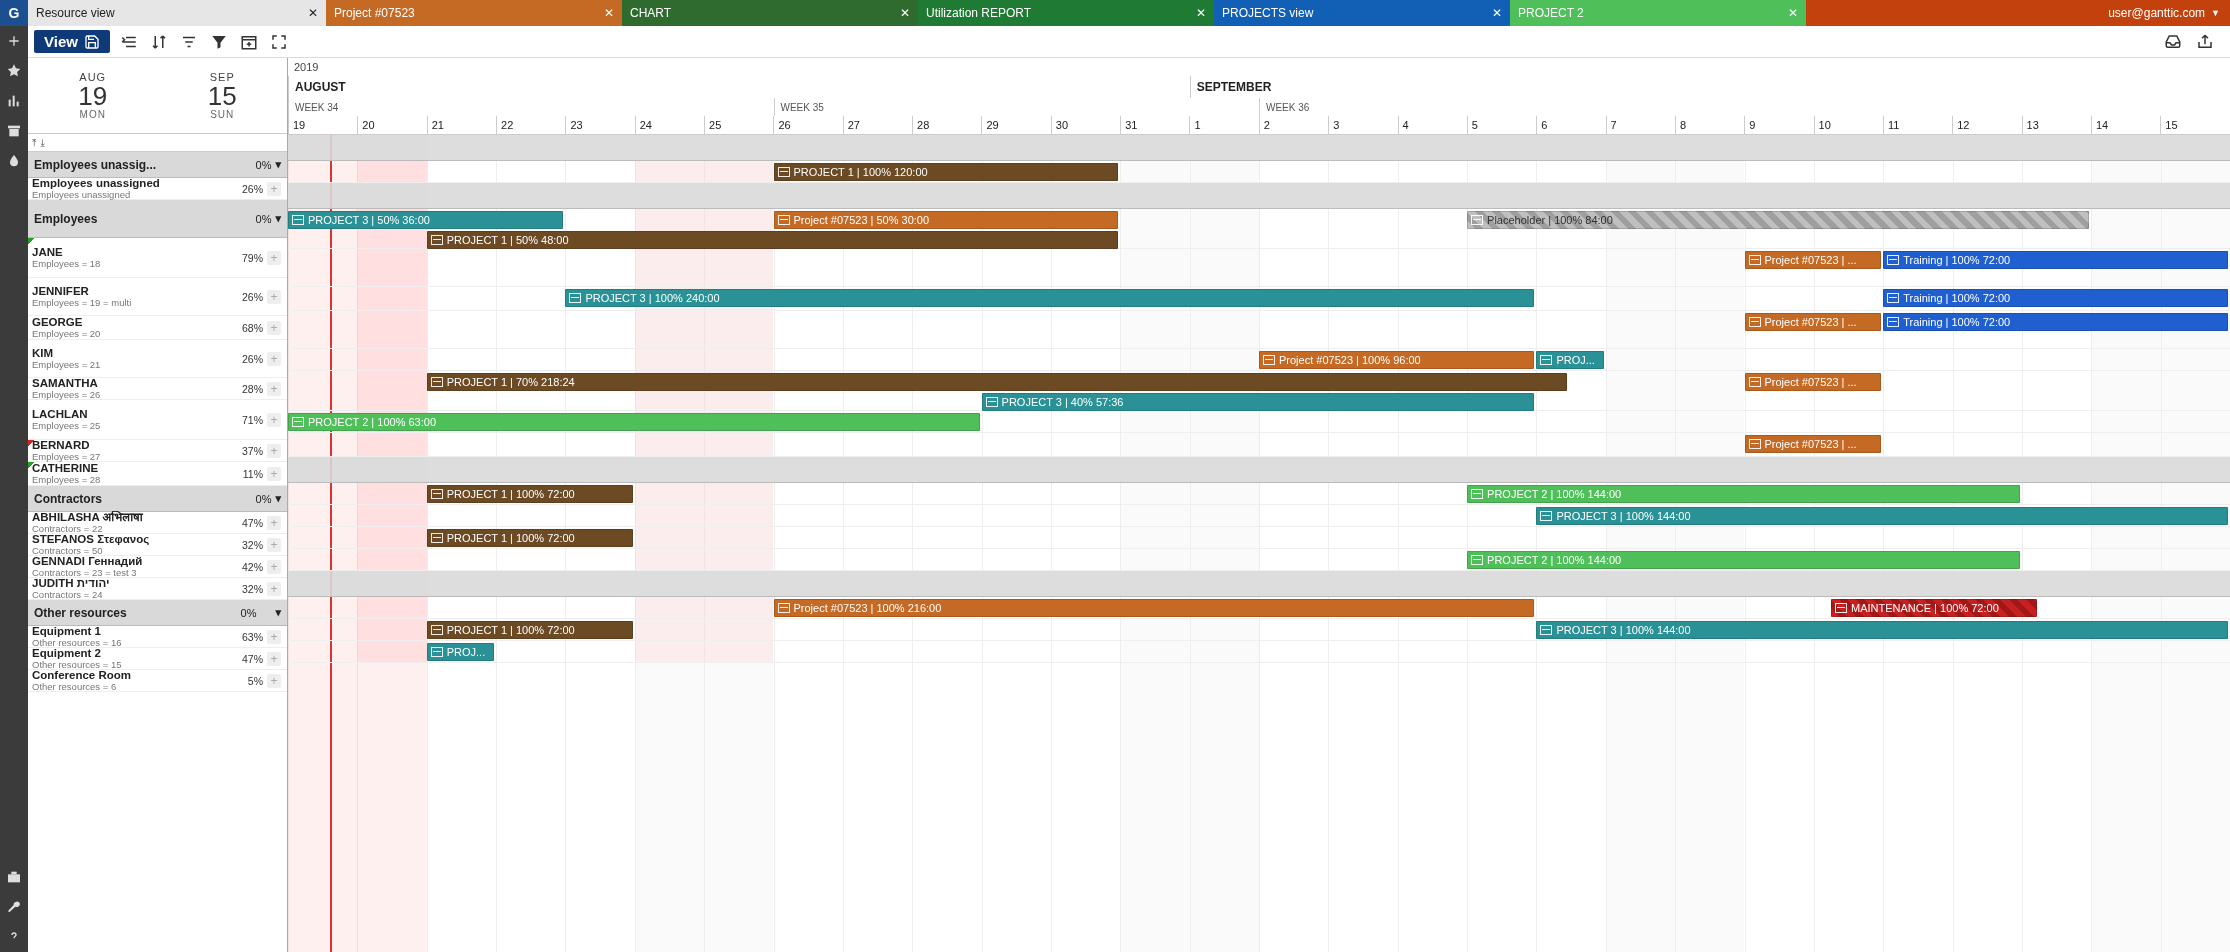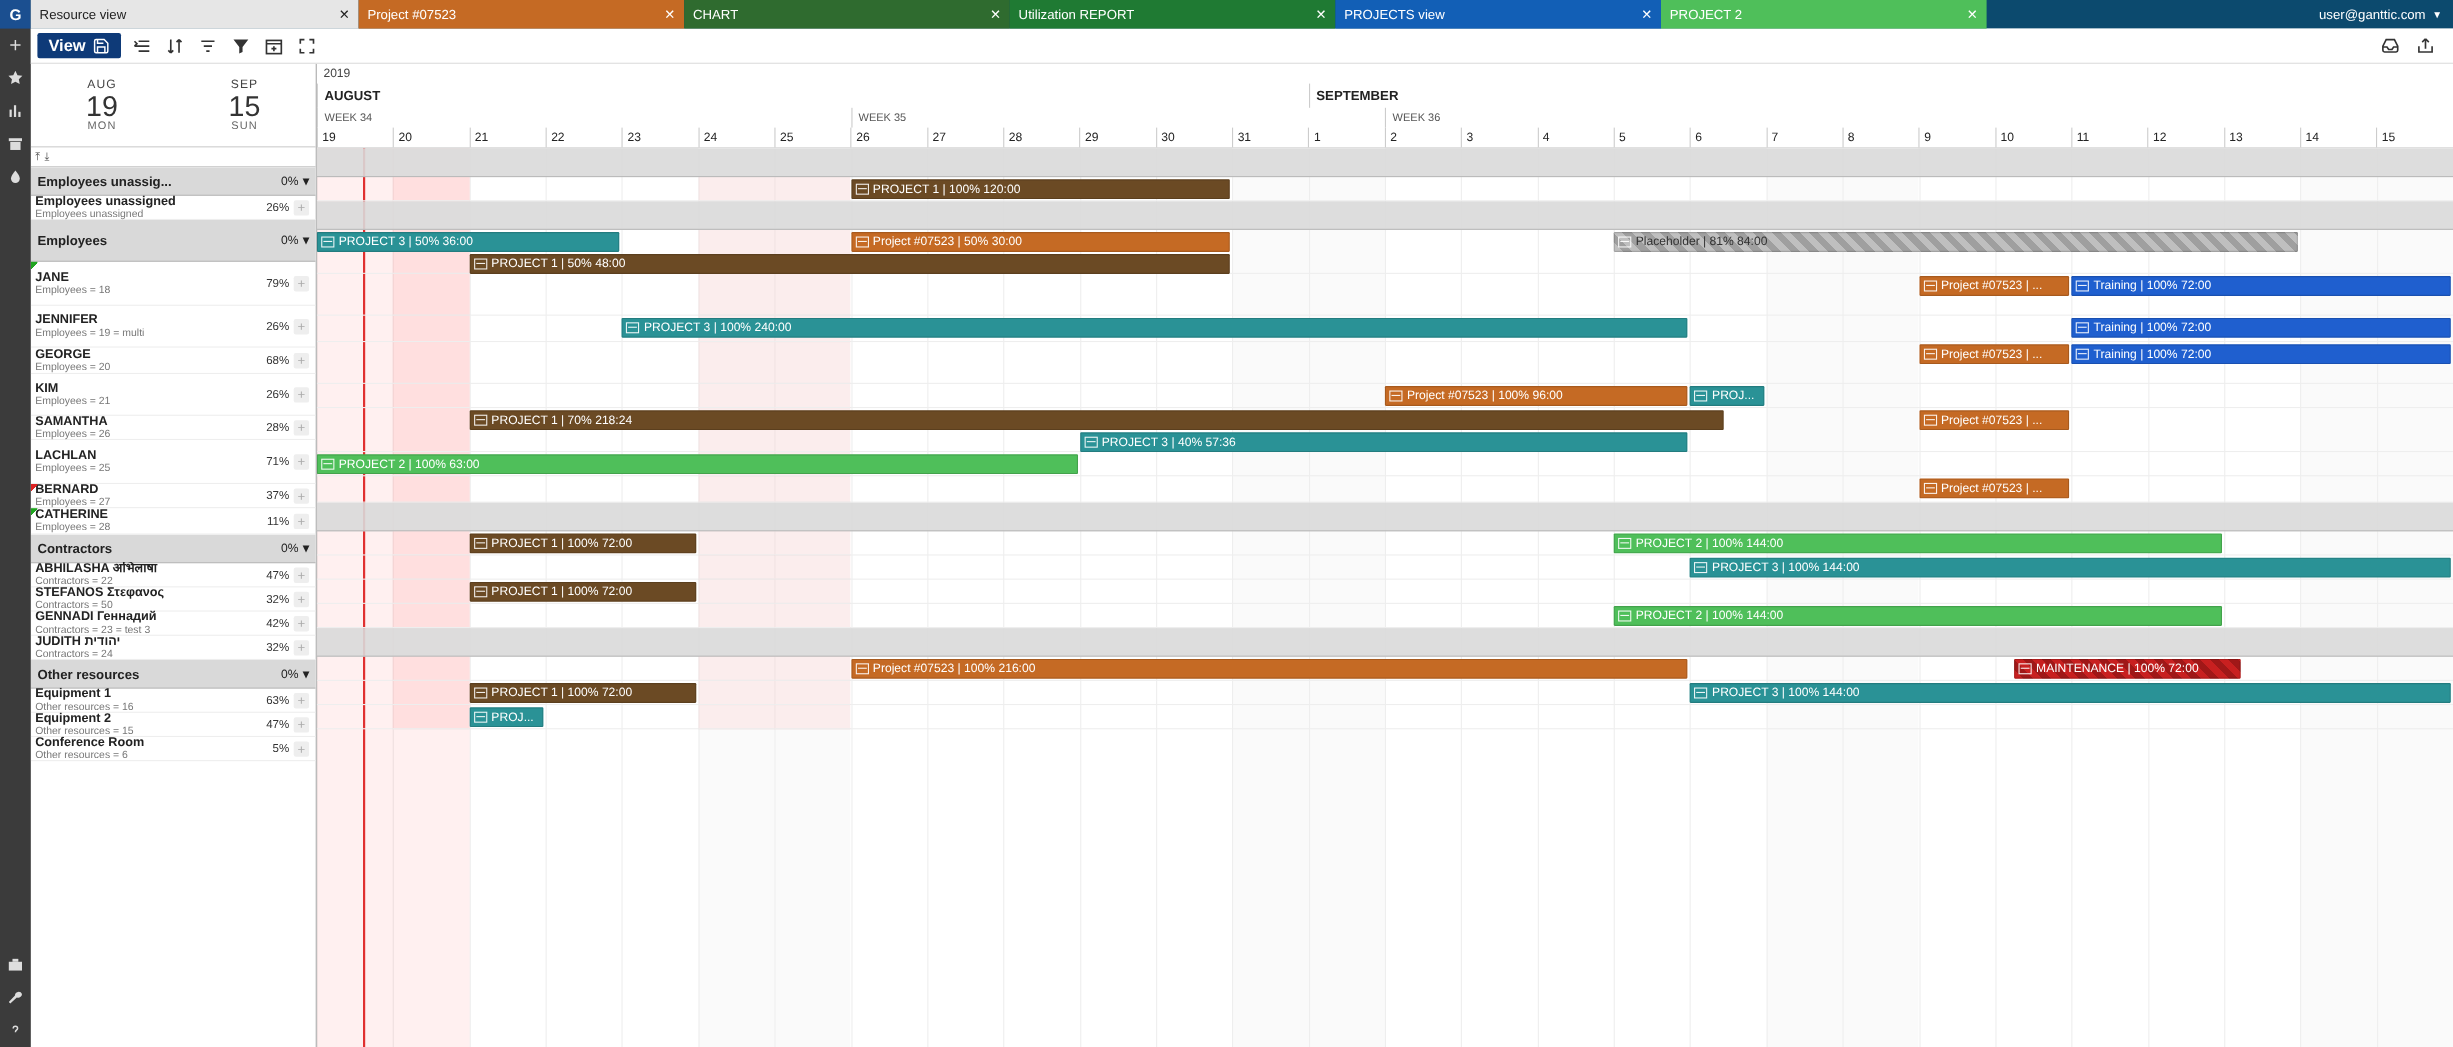--- a/index.html
+++ b/index.html
@@ -9,21 +9,21 @@
 
 .rail { width: 28px; background: #3b3b3b; display: flex; flex-direction: column; align-items: center; padding-top: 0; }
 .rail .logo { width: 28px; height: 26px; background: #1b4f90; color: #fff; display:flex; align-items:center; justify-content:center; font-weight:bold; font-size:14px; }
 .rail .ri { width: 28px; height: 30px; display:flex; align-items:center; justify-content:center; color:#ddd; cursor:pointer; }
 .rail .spacer { flex:1; }
 .rail svg { width:16px; height:16px; }
 
 .main { flex:1; display:flex; flex-direction:column; }
 
 
-.tabs { height: 26px; background: #0c4a6e; display:flex; align-items:stretch; }
+.tabs { height: 26px; background: #c2410c; display:flex; align-items:stretch; }
 .tab { display:flex; align-items:center; padding: 0 8px; color:#fff; font-size:12px; position:relative; min-width: 150px; }
 .tab .tab-x { margin-left:auto; padding-left:10px; cursor:pointer; }
 .tab.resource { background:#e6e6e6; color:#222; width: 298px; }
 .tab.orange { background:#c56a24; width: 296px;}
 .tab.darkgreen { background:#2f6b2f; width: 296px;}
 .tab.green2 { background:#1f7a33; width: 296px;}
 .tab.blue { background:#125fb6; width: 296px;}
 .tab.lgreen { background:#4fbf5a; width: 296px;}
 .tabs .user { margin-left:auto; color:#fff; padding: 0 10px; display:flex; align-items:center; gap:6px; cursor:pointer;}
 .tabs .user .caret { font-size:9px;}
@@ -368,21 +368,21 @@
               <span class="plus">+</span>
             </div>
             <div class="res-row" style="height: 22px;">
               <div class="txt">
                 <div class="rname">JUDITH יהודית</div>
                 <div class="rsub">Contractors = 24</div>
               </div>
               <span class="rpct">32%</span>
               <span class="plus">+</span>
             </div>
-            <div class="group-row" style="height: 26px;">
+            <div class="group-row" style="height: 26px; gap: 15px;">
               <span class="gname">Other resources</span>
               <span class="pct">0%</span>
               <span class="chev">▾</span>
             </div>
             <div class="res-row" style="height: 22px;">
               <div class="txt">
                 <div class="rname">Equipment 1</div>
                 <div class="rsub">Other resources = 16</div>
               </div>
               <span class="rpct">63%</span>
@@ -556,21 +556,21 @@
             <div class="bar c-teal" style="top: 76px; left: 0px; width: 275.429px;">
               <span class="msg"></span>
               <span>PROJECT 3 | 50% 36:00</span>
             </div>
             <div class="bar c-orange" style="top: 76px; left: 485.5px; width: 344.786px;">
               <span class="msg"></span>
               <span>Project #07523 | 50% 30:00</span>
             </div>
             <div class="bar c-grey" style="top: 76px; left: 1179.07px; width: 622.214px;">
               <span class="msg"></span>
-              <span>Placeholder | 81% 84:00</span>
+              <span>Placeholder | 100% 84:00</span>
             </div>
             <div class="bar c-brown" style="top: 96px; left: 138.714px; width: 691.571px;">
               <span class="msg"></span>
               <span>PROJECT 1 | 50% 48:00</span>
             </div>
             <div class="bar c-orange" style="top: 116px; left: 1456.5px; width: 136.714px;">
               <span class="msg"></span>
               <span>Project #07523 | ...</span>
             </div>
             <div class="bar c-blue" style="top: 116px; left: 1595.21px; width: 344.786px;">

